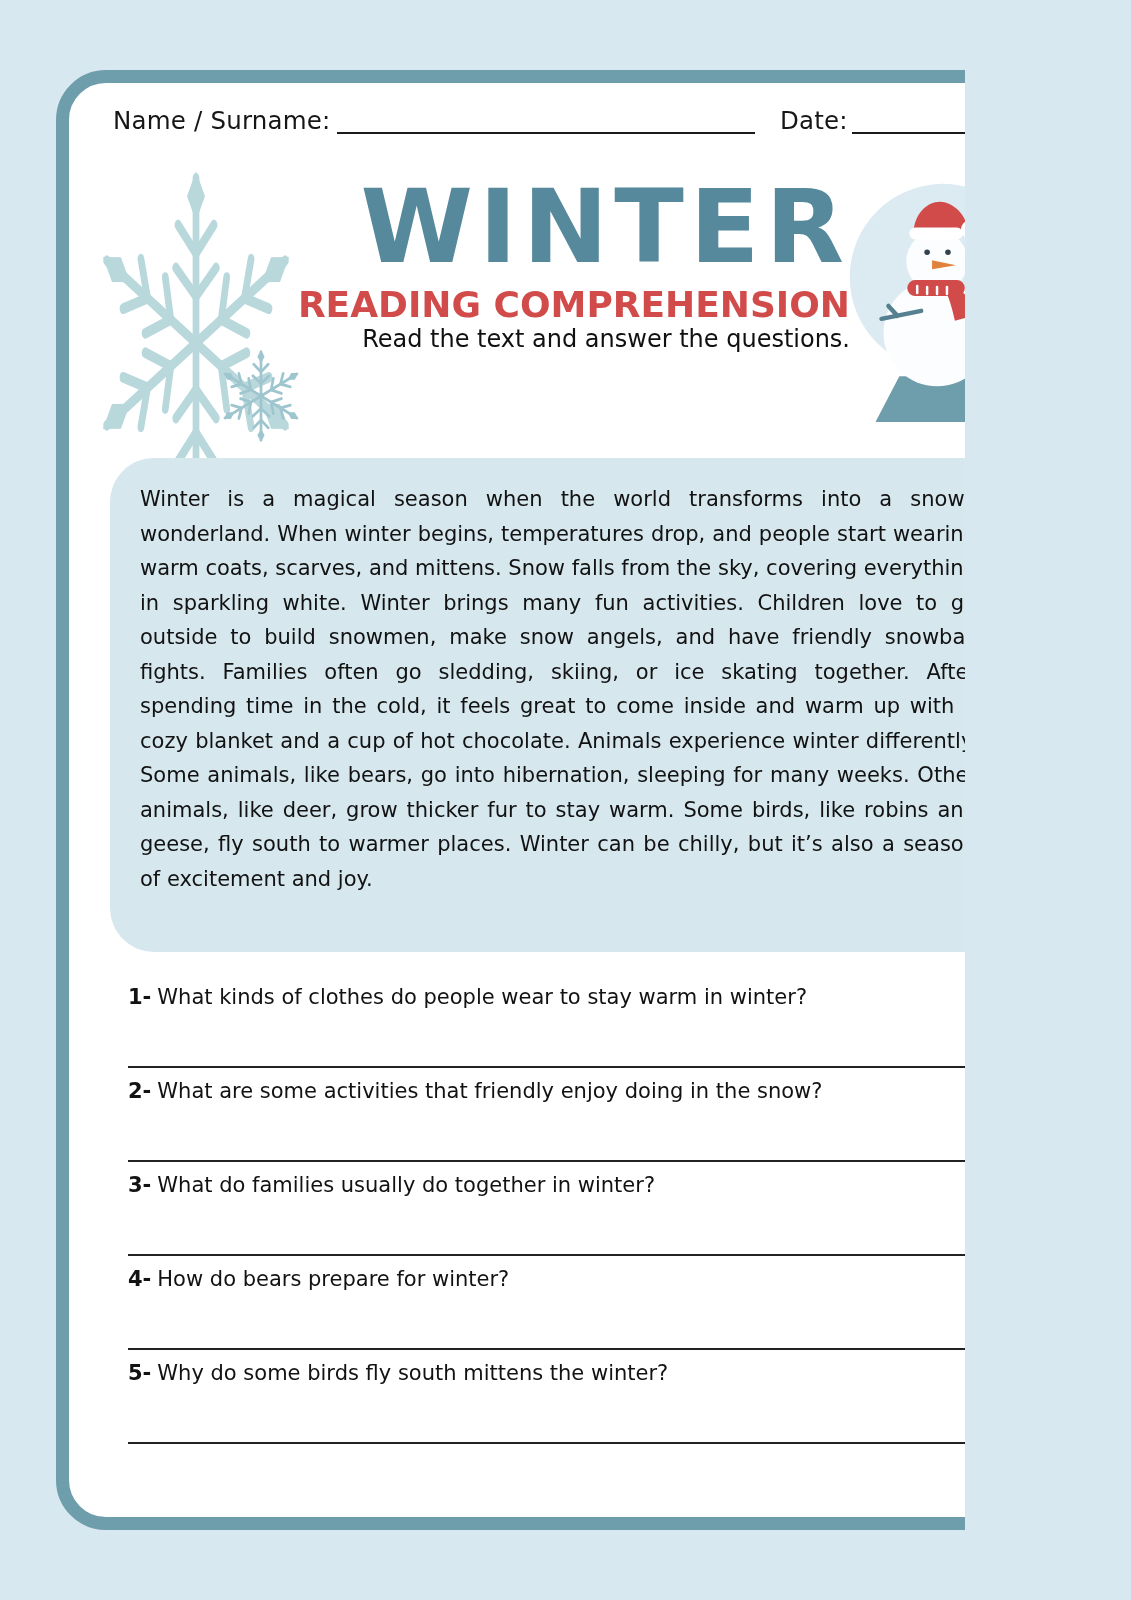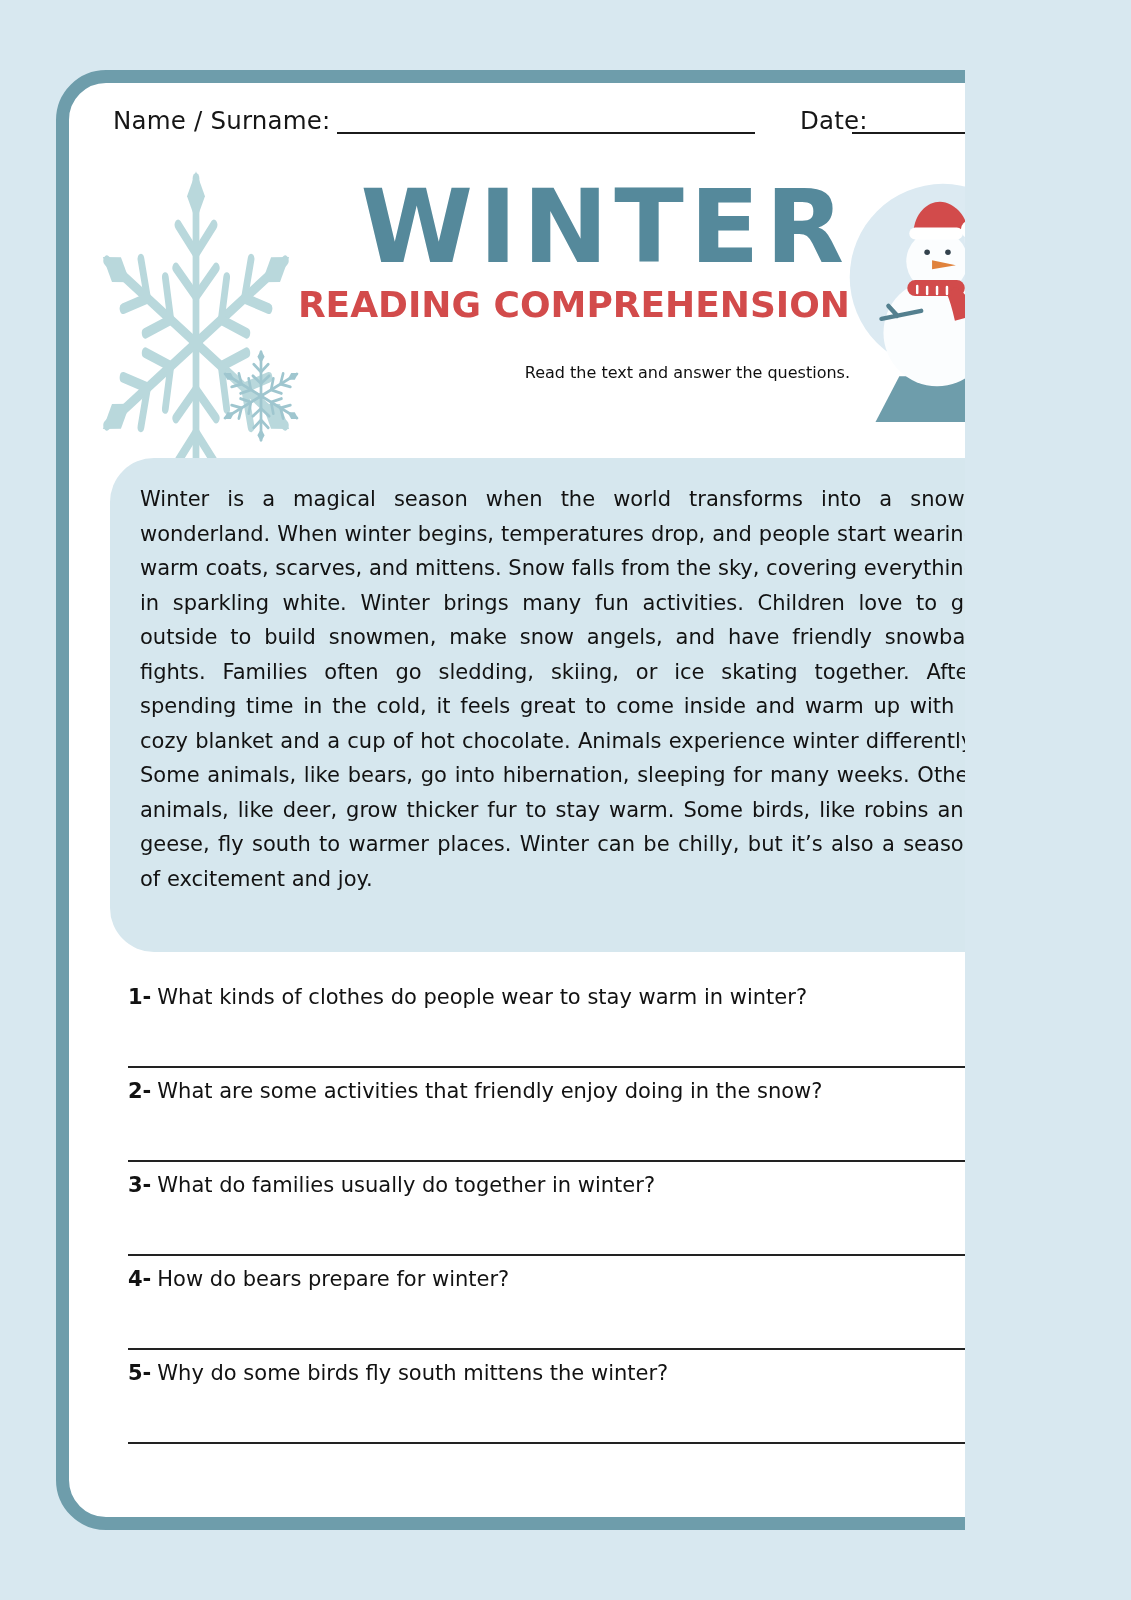--- a/index.html
+++ b/index.html
@@ -20,39 +20,39 @@
   }
   .page{position:relative;width:965px;height:1600px;overflow:hidden;}
   .card{
     position:absolute;left:56px;top:70px;width:1019px;height:1460px;
     background:#ffffff;border:13px solid var(--card-border,#6e9dab);
     border-radius:50px;
   }
   
   .hdr-label{position:absolute;font-size:24.5px;letter-spacing:.2px;color:#161616;}
   .h-name-label{left:113px;top:106px;}
-  .h-date-label{left:800px;top:106px;}
+  .h-date-label{left:780px;top:106px;}
   .write-line{position:absolute;height:30px;border-bottom:2.5px solid #1b1b1b;}
   .h-name-line{left:337px;top:104px;width:418px;}
   .h-date-line{left:852px;top:104px;width:148px;}
   
   .snowflake-lg{position:absolute;left:84px;top:164px;width:224px;height:358px;color:var(--snowflake-blue,#b9d8dc);}
   .snowflake-sm{position:absolute;left:216px;top:348px;width:90px;height:96px;color:#9fc6cf;}
   .snowglobe{position:absolute;left:842px;top:166px;width:202px;height:258px;}
   
   .title-block{position:absolute;left:250px;top:174px;width:600px;text-align:right;}
   .title-main{
     font-size:102px;line-height:1.04;font-weight:bold;letter-spacing:6px;
     color:var(--title-teal,#55899b);
   }
   .title-sub{
     margin-top:4px;font-size:36px;font-weight:bold;letter-spacing:0px;
     color:var(--subtitle-red,#d24b4b);
   }
-  .instruction{margin-top:38px;font-size:16px;color:#101010;}
+  .instruction{font-size:24px;color:#101010;}
   
   .passage{
     position:absolute;left:110px;top:458px;width:897px;height:494px;
     background:var(--passage-background,#d6e7ee);border-radius:44px;
     padding:24px 30px;overflow:hidden;
     font-size:21px;line-height:34.5px;text-align:justify;color:#121212;
   }
   
   .questions{position:absolute;left:128px;top:982px;width:864px;}
   .question{margin-bottom:8px;}

